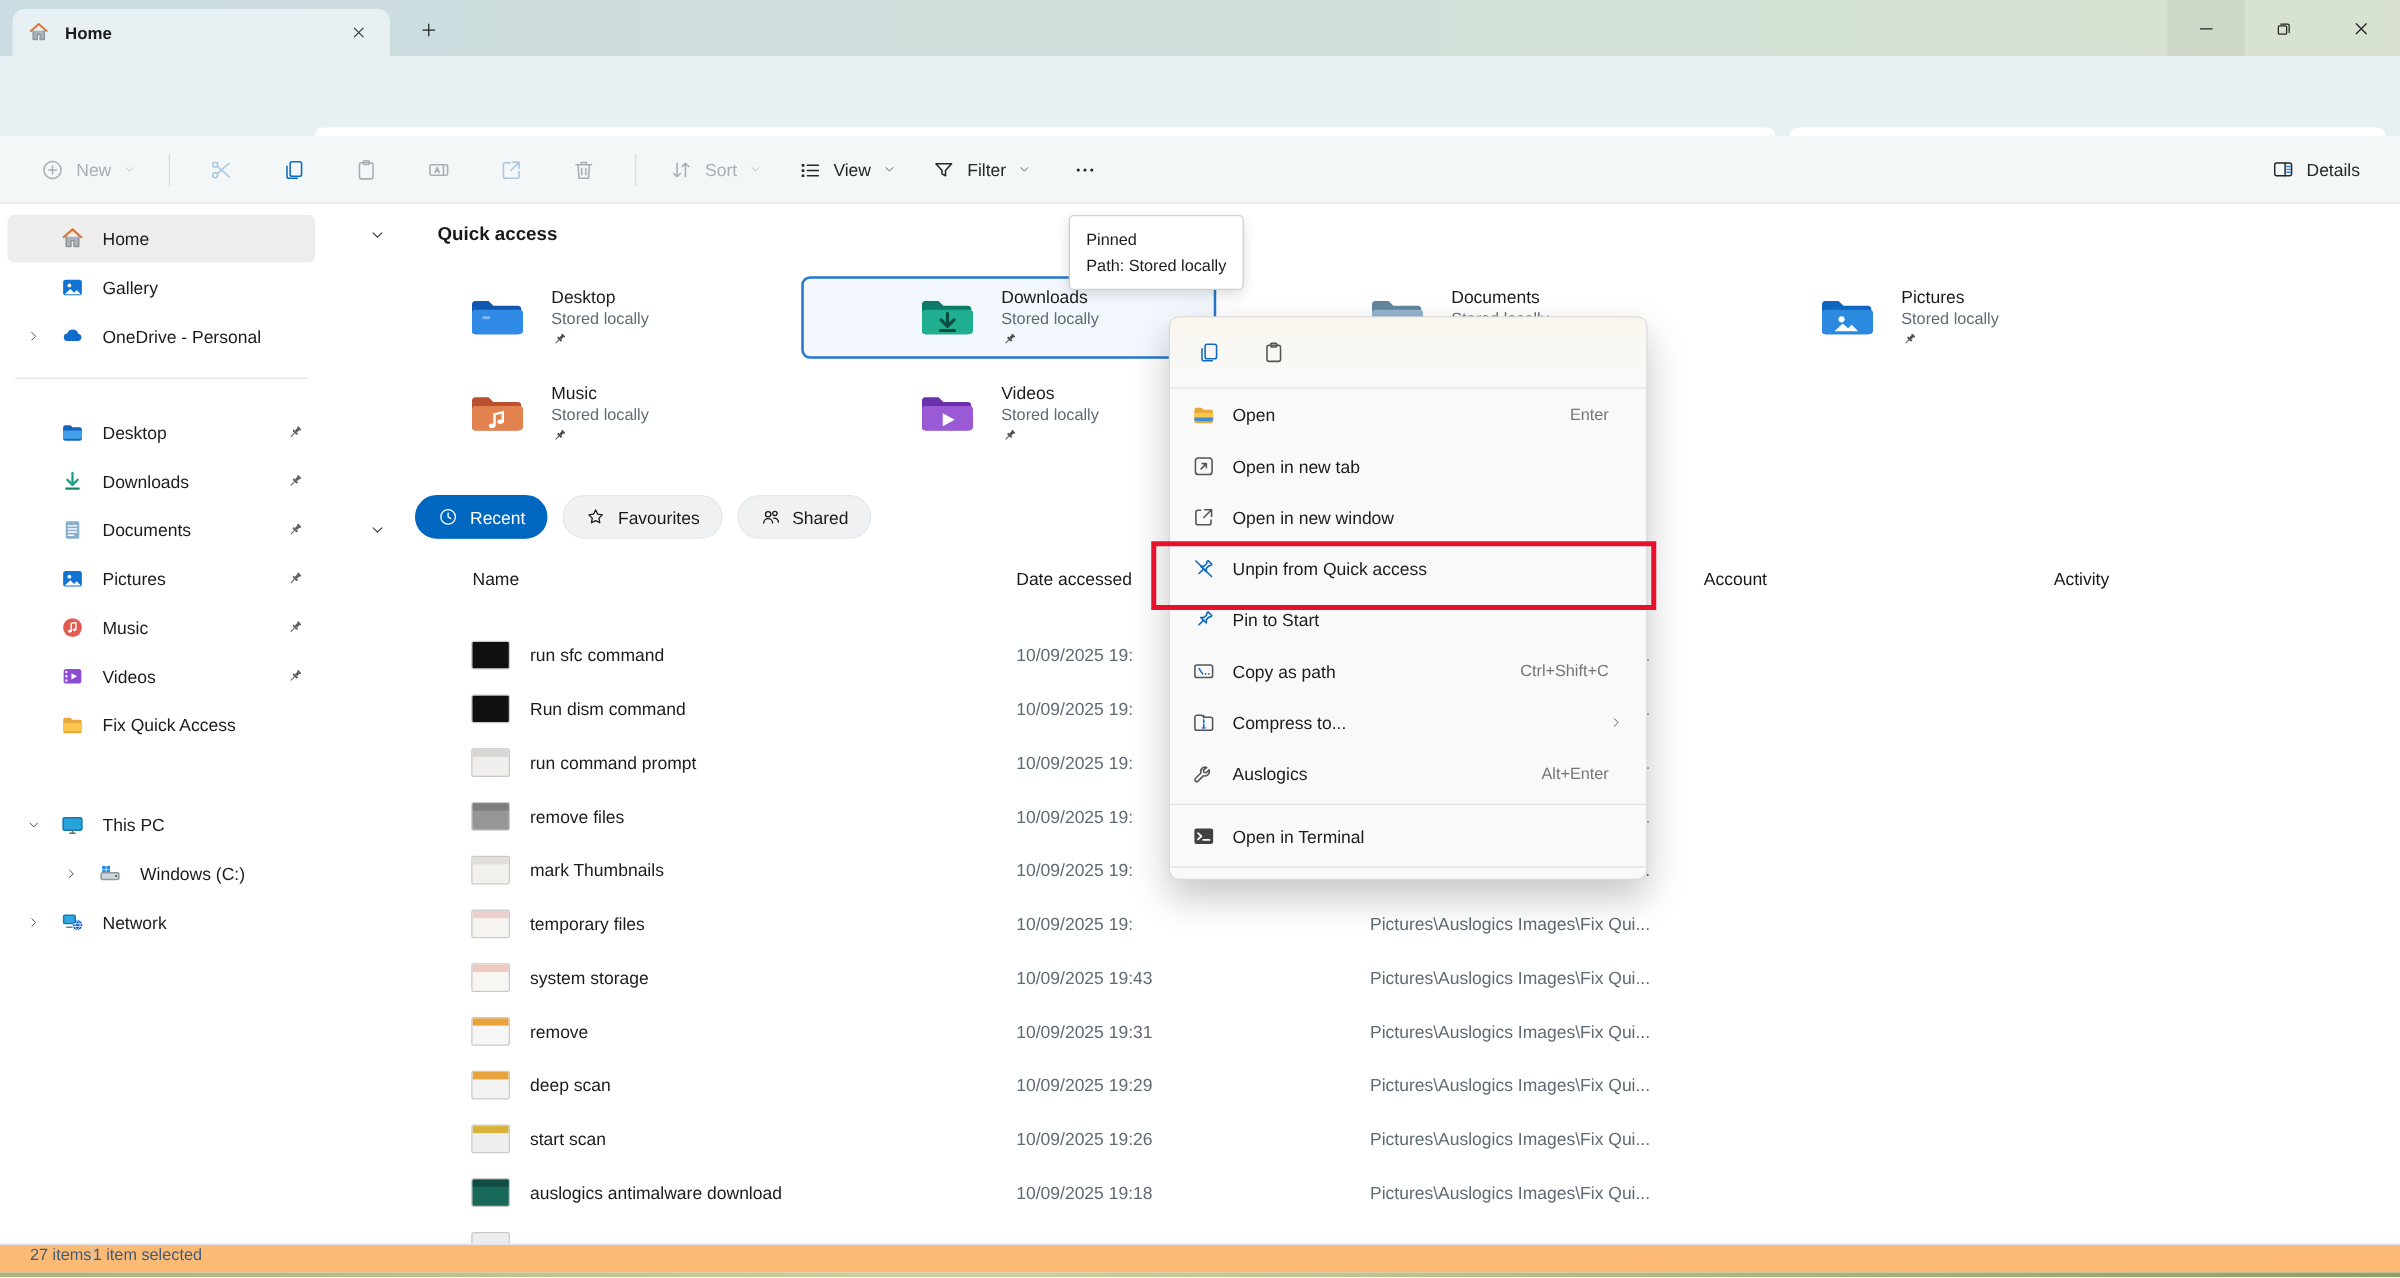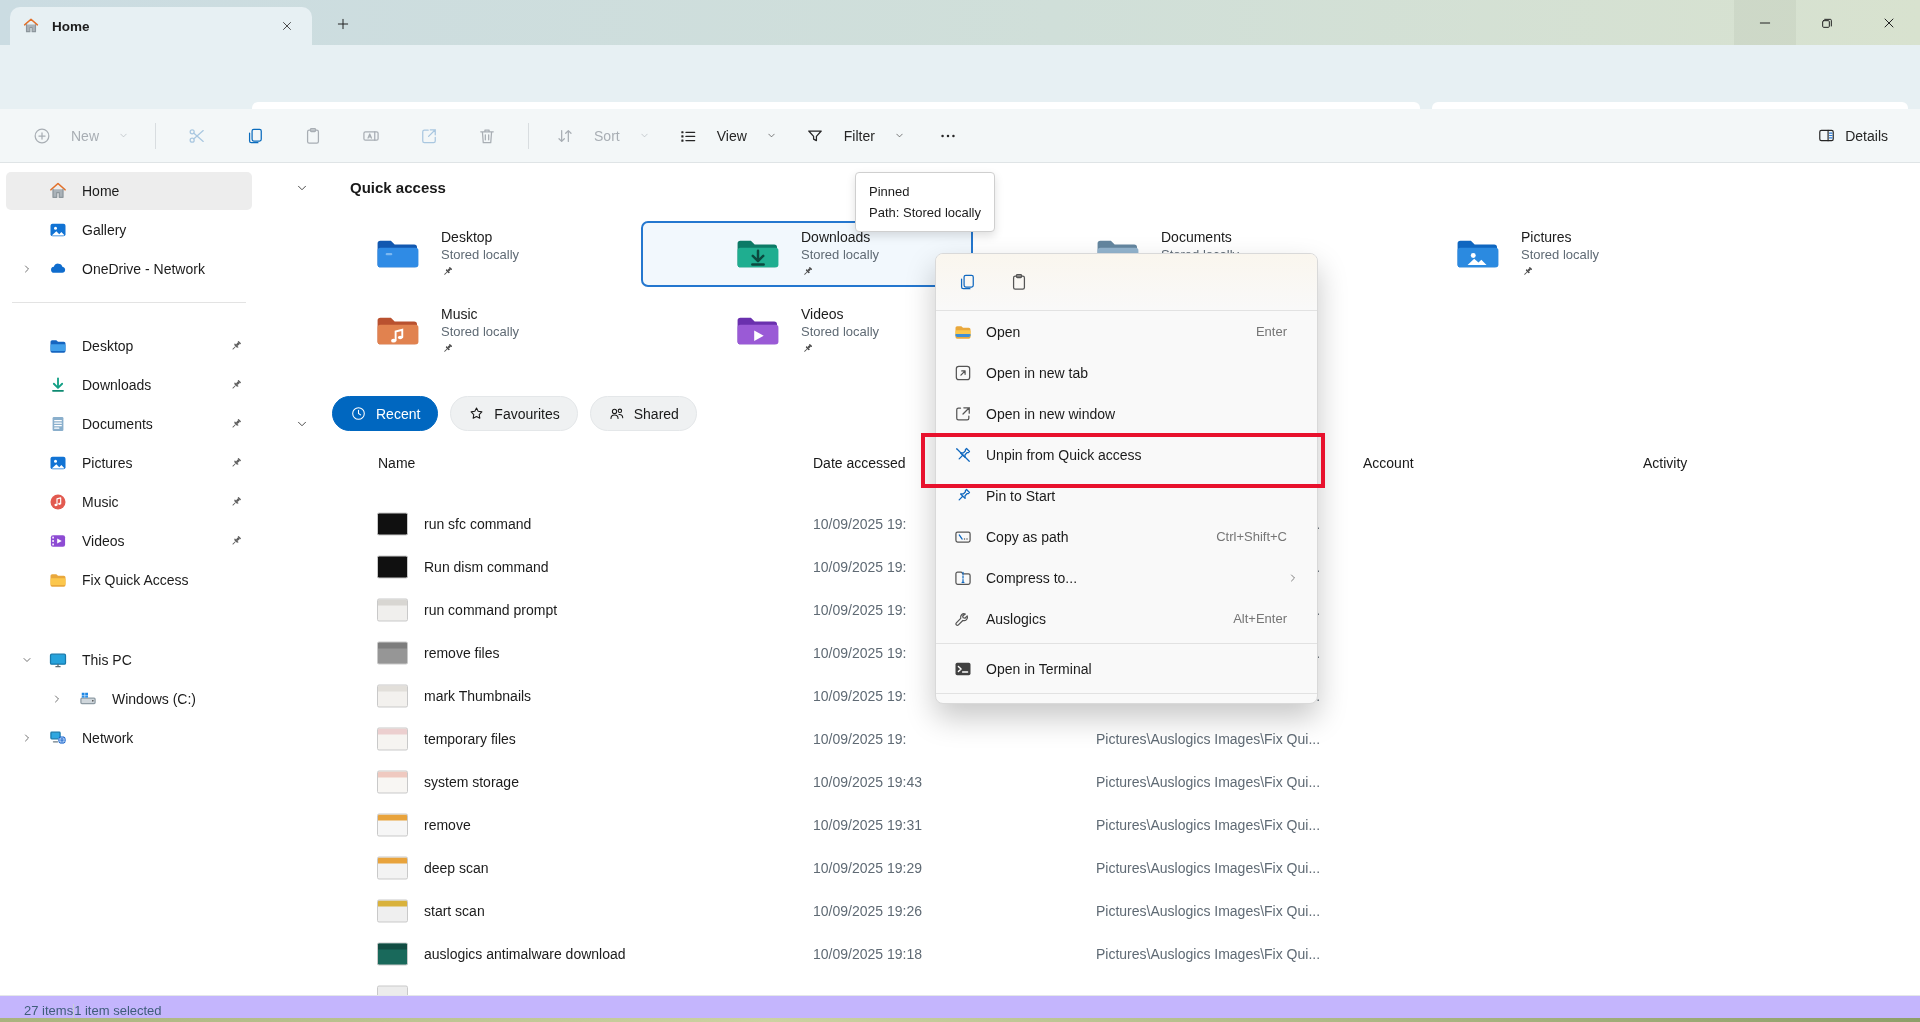--- a/index.html
+++ b/index.html
@@ -27,21 +27,21 @@
   .addressbar{position:absolute;left:252px;top:57px;width:1168px;height:40px;background:#fff;border-radius:6px;display:flex;align-items:center;gap:12px;padding:0 16px}
   .crumb-text{color:#1b1b1b}
   .chev-gray{color:#555}
   .searchbar{position:absolute;left:1432px;top:57px;width:476px;height:40px;background:#fff;border-radius:6px;display:flex;align-items:center;padding:0 14px}
   .searchbar input{border:none;outline:none;background:transparent;flex:1;font-size:14px;color:#333}
   .searchbar input::placeholder{color:#6a7680}
   .search-ic{color:#444}
 
   
   .toolbar{position:absolute;left:0;top:109px;right:0;height:54px;background:#f3f7f8;border-bottom:1px solid #dfe4e6;display:flex;align-items:center;padding:0 18px}
-  .tb-item{display:flex;align-items:center;gap:19px;height:38px;padding:0 14px;border-radius:5px}
+  .tb-item{display:flex;align-items:center;gap:9px;height:38px;padding:0 14px;border-radius:5px}
   .tb-item.icon-only{padding:0 19px}
   .st-disabled{color:#a8aeb4}
   .st-disabled-blue{color:#a9c7e0}
   .st-blue{color:#0b6cbd}
   .st-normal{color:#262626}
   .tb-sep{width:1px;height:26px;background:#d8dde0;margin:0 12px}
   .tb-details{position:absolute;right:22px;display:flex;align-items:center;gap:9px;color:#262626;height:38px;padding:0 10px;border-radius:5px}
   .chev{opacity:.85}
 
   
@@ -80,21 +80,21 @@
   .rows{position:absolute;top:339px;left:0;right:0;height:493px;overflow:hidden}
   .frow{position:absolute;left:0;right:0;height:43px}
   .frow>*{position:absolute;top:50%;transform:translateY(-50%)}
   .cell-thumb{left:119px;width:31px;height:23px;border:1px solid #c9c9c9;border-radius:2px;overflow:hidden}
   .thumb-bar{height:6px;width:100%}
   .cell-name{left:166px;color:#1b1b1b;white-space:nowrap}
   .cell-date{left:555px;color:#5f6a74;white-space:nowrap}
   .cell-path{left:838px;color:#5f6a74;white-space:nowrap}
 
   
-  .statusbar{position:absolute;left:0;right:0;top:995px;height:23px;background:#c4b5fd;border-top:1px solid #e4e7e9;display:flex;align-items:flex-end;padding-left:24px;font-size:13px;color:#3f5d7a}
+  .statusbar{position:absolute;left:0;right:0;top:995px;height:23px;background:#fdba74;border-top:1px solid #e4e7e9;display:flex;align-items:flex-start;padding-left:24px;font-size:13px;color:#3f5d7a}
   .sb-sep{width:1px;height:14px;background:#c7ced4}
   .bottom-strip{position:absolute;left:0;right:0;bottom:0;height:4px;background:linear-gradient(90deg,#a9b37e,#ccd2a1 40%,#8e9f69)}
 
   
   .tooltip{position:absolute;left:855px;top:172px;z-index:30;background:#fff;border:1px solid #cfcfcf;border-radius:4px;box-shadow:0 4px 10px rgba(0,0,0,.13);padding:8px 13px;font-size:13px;line-height:21px;color:#1b1b1b;white-space:nowrap}
 
   
   .ctx{position:absolute;left:935px;top:253px;width:383px;z-index:20;background:#f9f9f9;border:1px solid #d9d9d9;border-radius:8px;box-shadow:0 14px 30px rgba(0,0,0,.22);padding-bottom:5px;overflow:hidden}
   .ctx-quick{height:56px;display:flex;align-items:center;gap:18px;padding:0 14px;background:linear-gradient(180deg,#faf6ee, #f9f9f9)}
   .ctx-quick-btn{width:34px;height:32px;border-radius:4px;display:flex;align-items:center;justify-content:center}
@@ -382,21 +382,21 @@
         <span class="side-chev">
           <svg width="12" height="12" viewBox="0 0 24 24" fill="none" stroke="currentColor" stroke-width="1.5" stroke-linecap="round" stroke-linejoin="round">
             <path d="M9 6l6 6-6 6"></path>
           </svg>
         </span>
         <span class="side-ic">
           <svg width="20" height="20" viewBox="0 0 24 24" fill="none" stroke="currentColor" stroke-width="1.5" stroke-linecap="round" stroke-linejoin="round">
             <path d="M7.5 16.5h9.5a3.5 3.5 0 0 0 .5-6.97A5.5 5.5 0 0 0 7 9.3a3.6 3.6 0 0 0 .5 7.2z" fill="#0f6ccd" stroke="none"></path>
           </svg>
         </span>
-        <span class="side-label">OneDrive - Network</span>
+        <span class="side-label">OneDrive - Personal</span>
       </div>
       <div class="side-divider"></div>
       <div class="side-item">
         <span class="side-chev"></span>
         <span class="side-ic">
           <svg width="20" height="20" viewBox="0 0 24 24" fill="none" stroke="currentColor" stroke-width="1.5" stroke-linecap="round" stroke-linejoin="round">
             <path d="M3 7a2 2 0 0 1 2-2h5l2 2h7a2 2 0 0 1 2 2v9a2 2 0 0 1-2 2H5a2 2 0 0 1-2-2V7z" fill="#1565c0" stroke="none"></path>
             <rect x="3" y="10" width="18" height="8" rx="1.5" fill="#42a0ea" stroke="none"></rect>
           </svg>
         </span>

